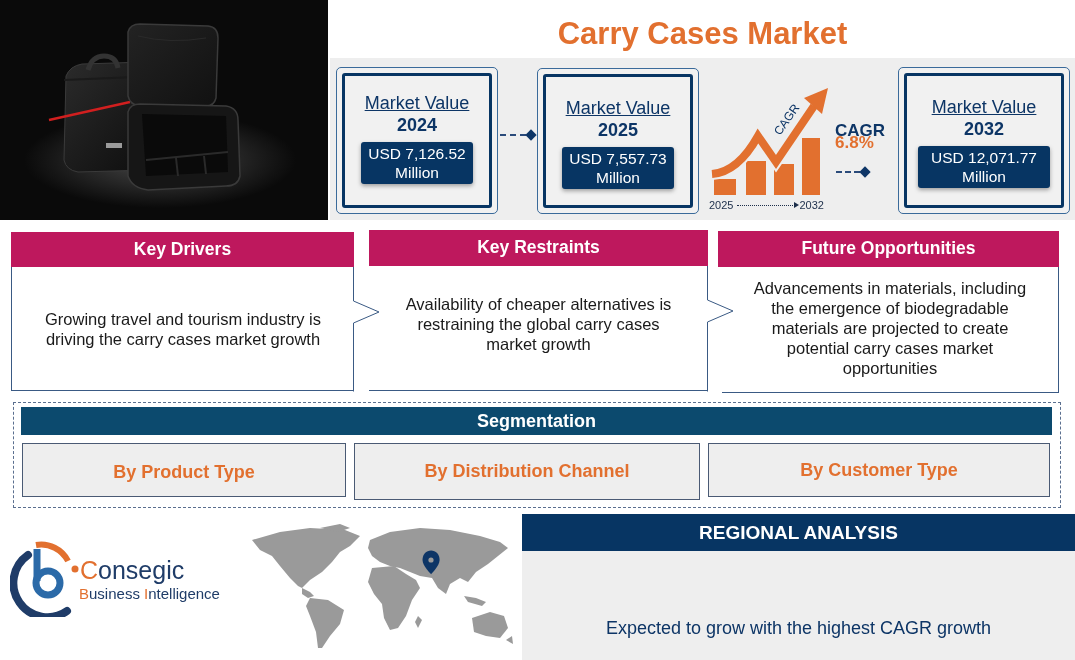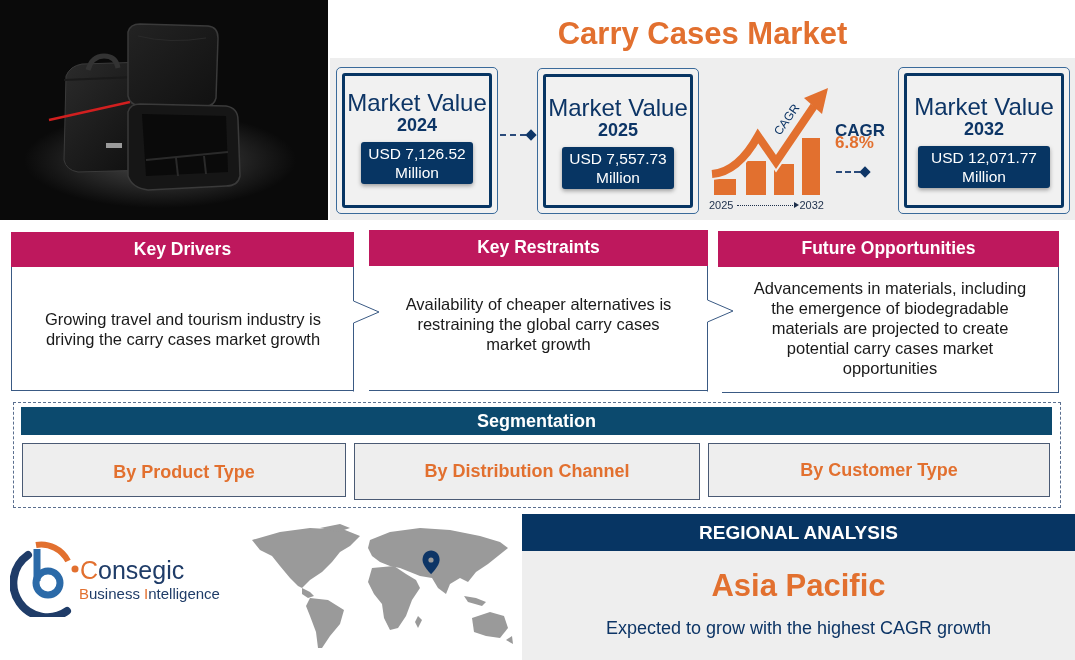--- a/index.html
+++ b/index.html
@@ -27,21 +27,21 @@
 
   .mv-outer {
     border: 1px solid #3a6a9a; border-radius: 5px; background: #f1f1f1;
     padding: 5px;
   }
   .mv-inner {
     width: 100%; height: 100%;
     border: 3px solid #073563; border-radius: 3px;
     display: flex; flex-direction: column; align-items: center;
   }
-  .mv-label { color: #0d3566; font-size: 24px; line-height: 22px; text-align: center; margin-top: 16px; }
+  .mv-label { color: #0d3566; font-size: 18px; line-height: 22px; text-align: center; margin-top: 16px; text-decoration: underline; }
   .mv-year  { color: #0d3566; font-size: 18px; line-height: 22px; text-align: center; font-weight: bold; }
   .mv-value {
     margin-top: 6px; width: 112px; height: 42px;
     background: #073563; color: #fff; border-radius: 3px;
     box-shadow: 0 2px 4px rgba(0,0,0,0.35);
     display: flex; flex-direction: column; align-items: center; justify-content: center;
     font-weight: normal; font-size: 15.5px; line-height: 19px;
   }
   .mv-value.wide { width: 132px; }
 
@@ -277,15 +277,14 @@
 
     <g>
       <path d="M190 38 C190 32 194 28 199 28 C204 28 208 32 208 38 C208 44 199 53 199 53 C199 53 190 44 190 38 Z" fill="#0d3566" transform="translate(-8 2) scale(0.95)"></path>
       <circle cx="181" cy="38" r="2.6" fill="#9a9a9a"></circle>
     </g>
   </svg>
 </div>
 
 <div class="abs reg-head">REGIONAL ANALYSIS</div>
 <div class="abs reg-body">
-  <div class="reg-region">Asia Pacific</div>
   <div class="reg-note">Expected to grow with the highest CAGR growth</div>
 </div>
 
 </body></html>

